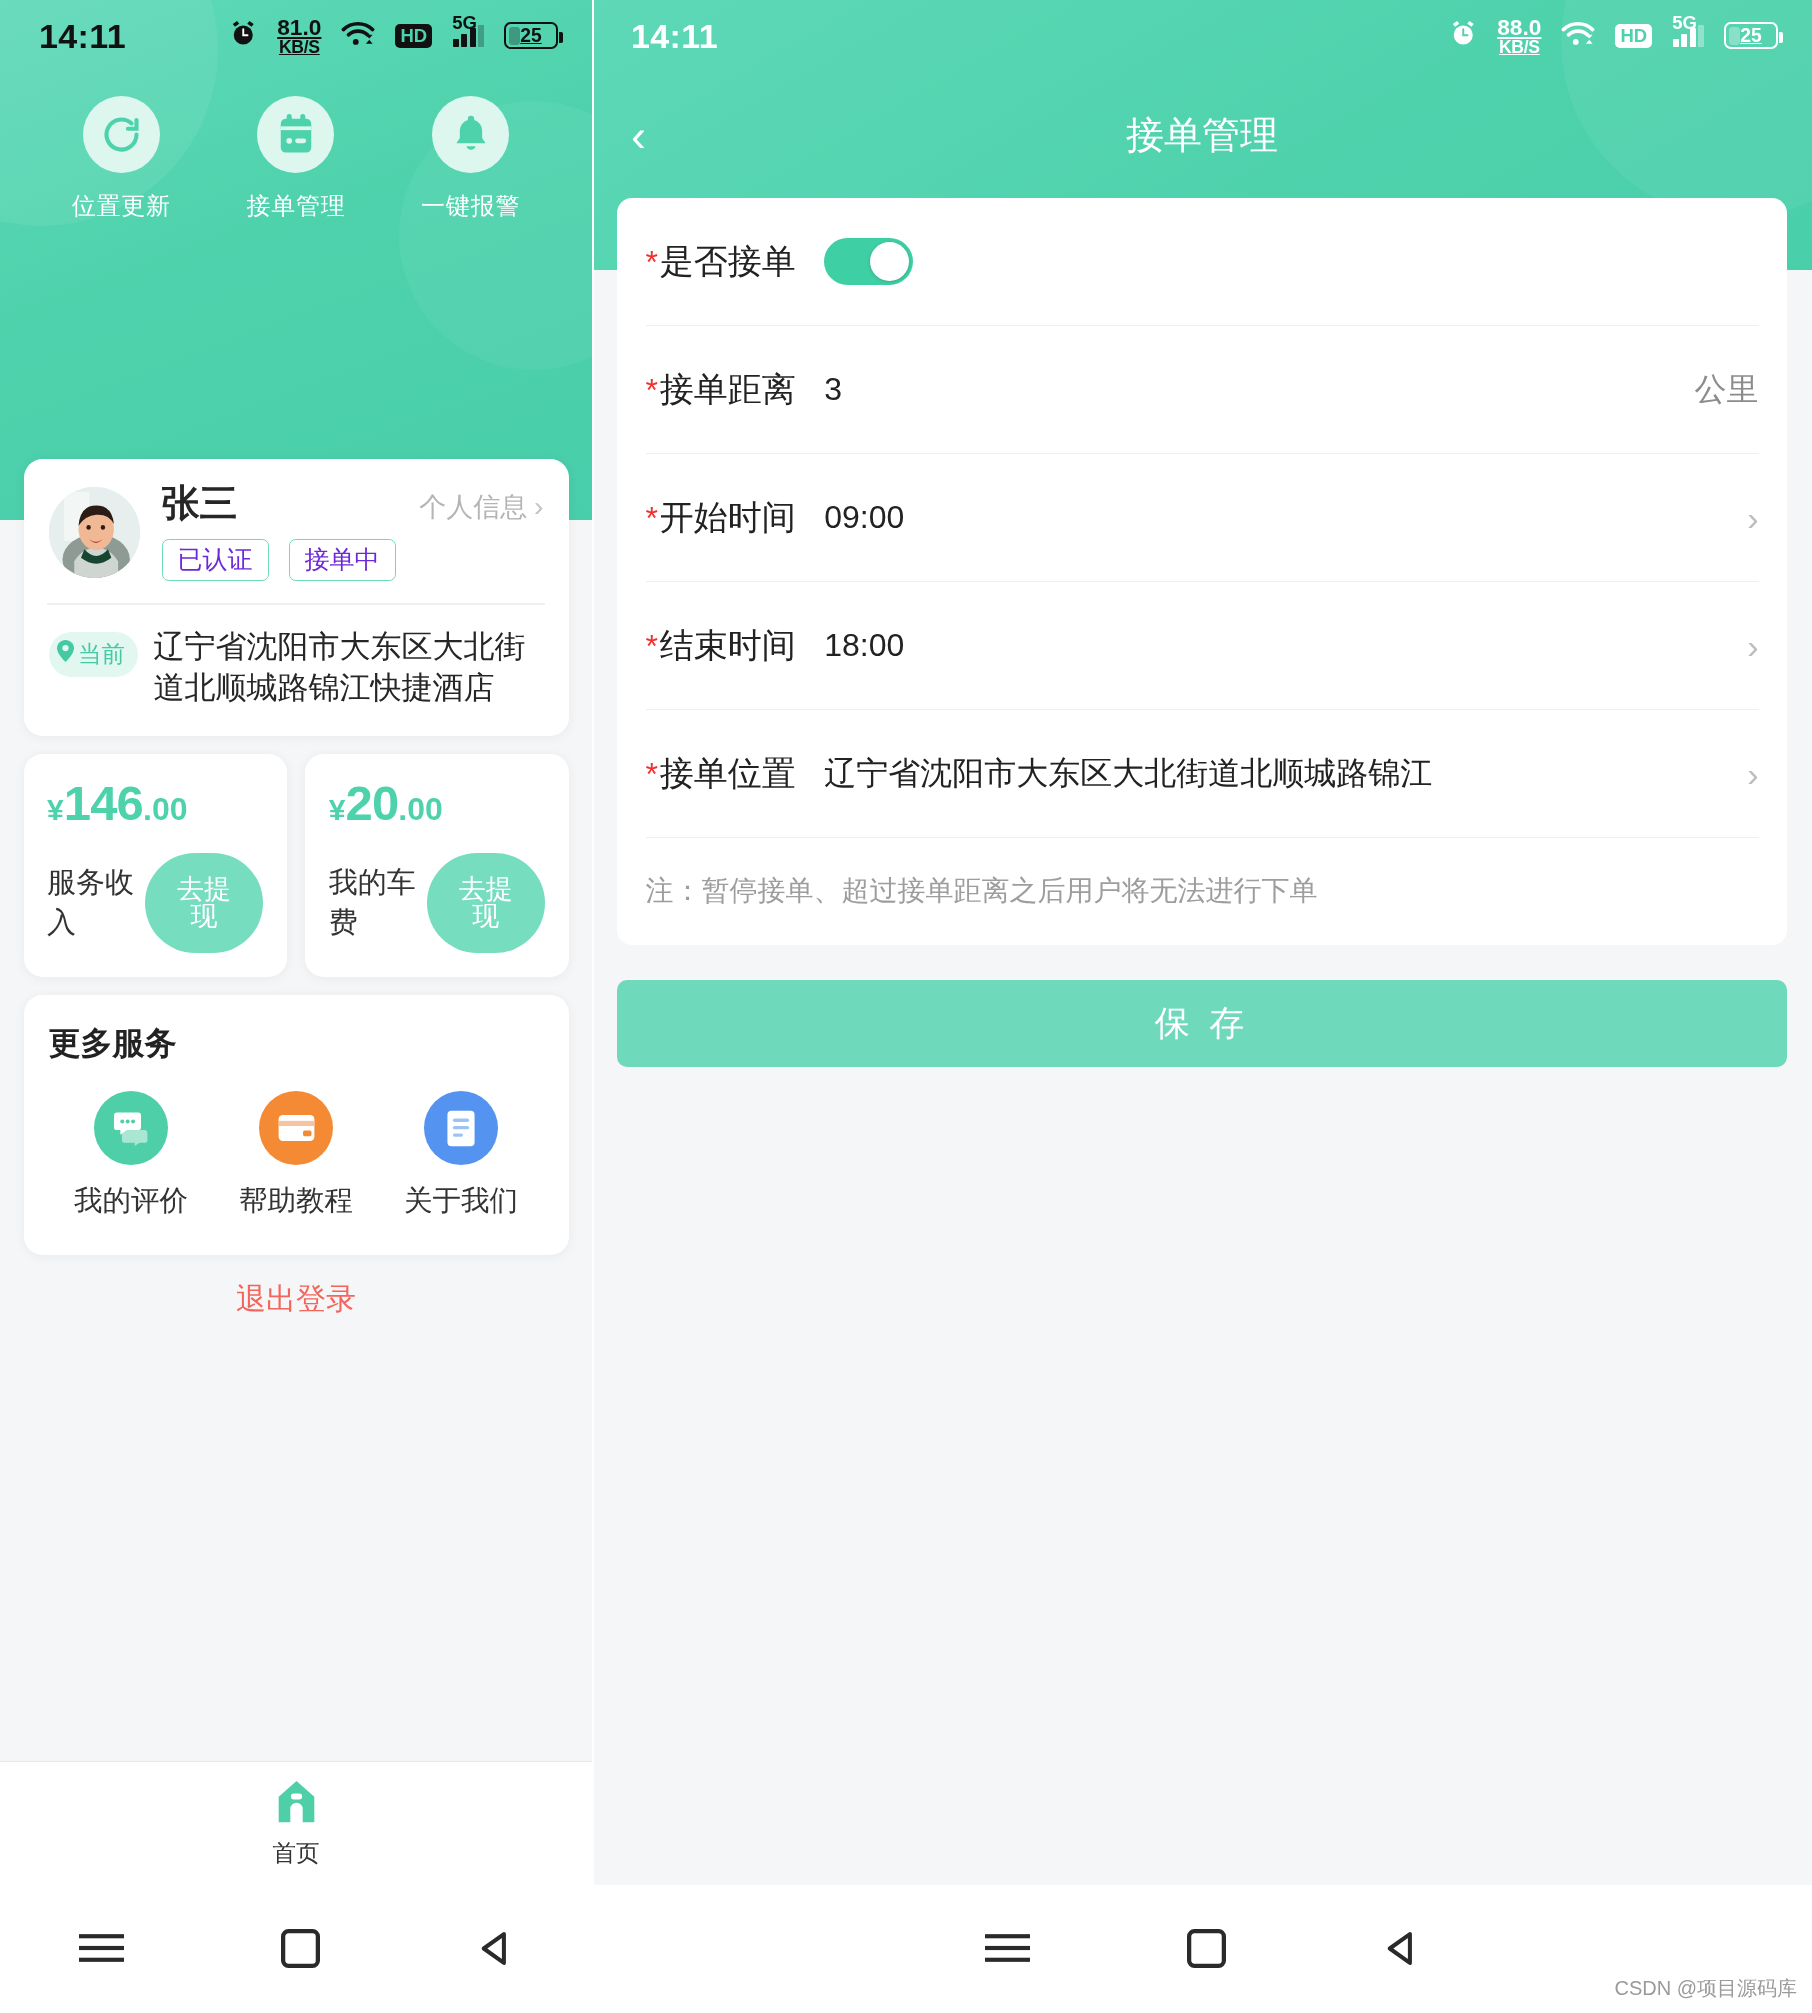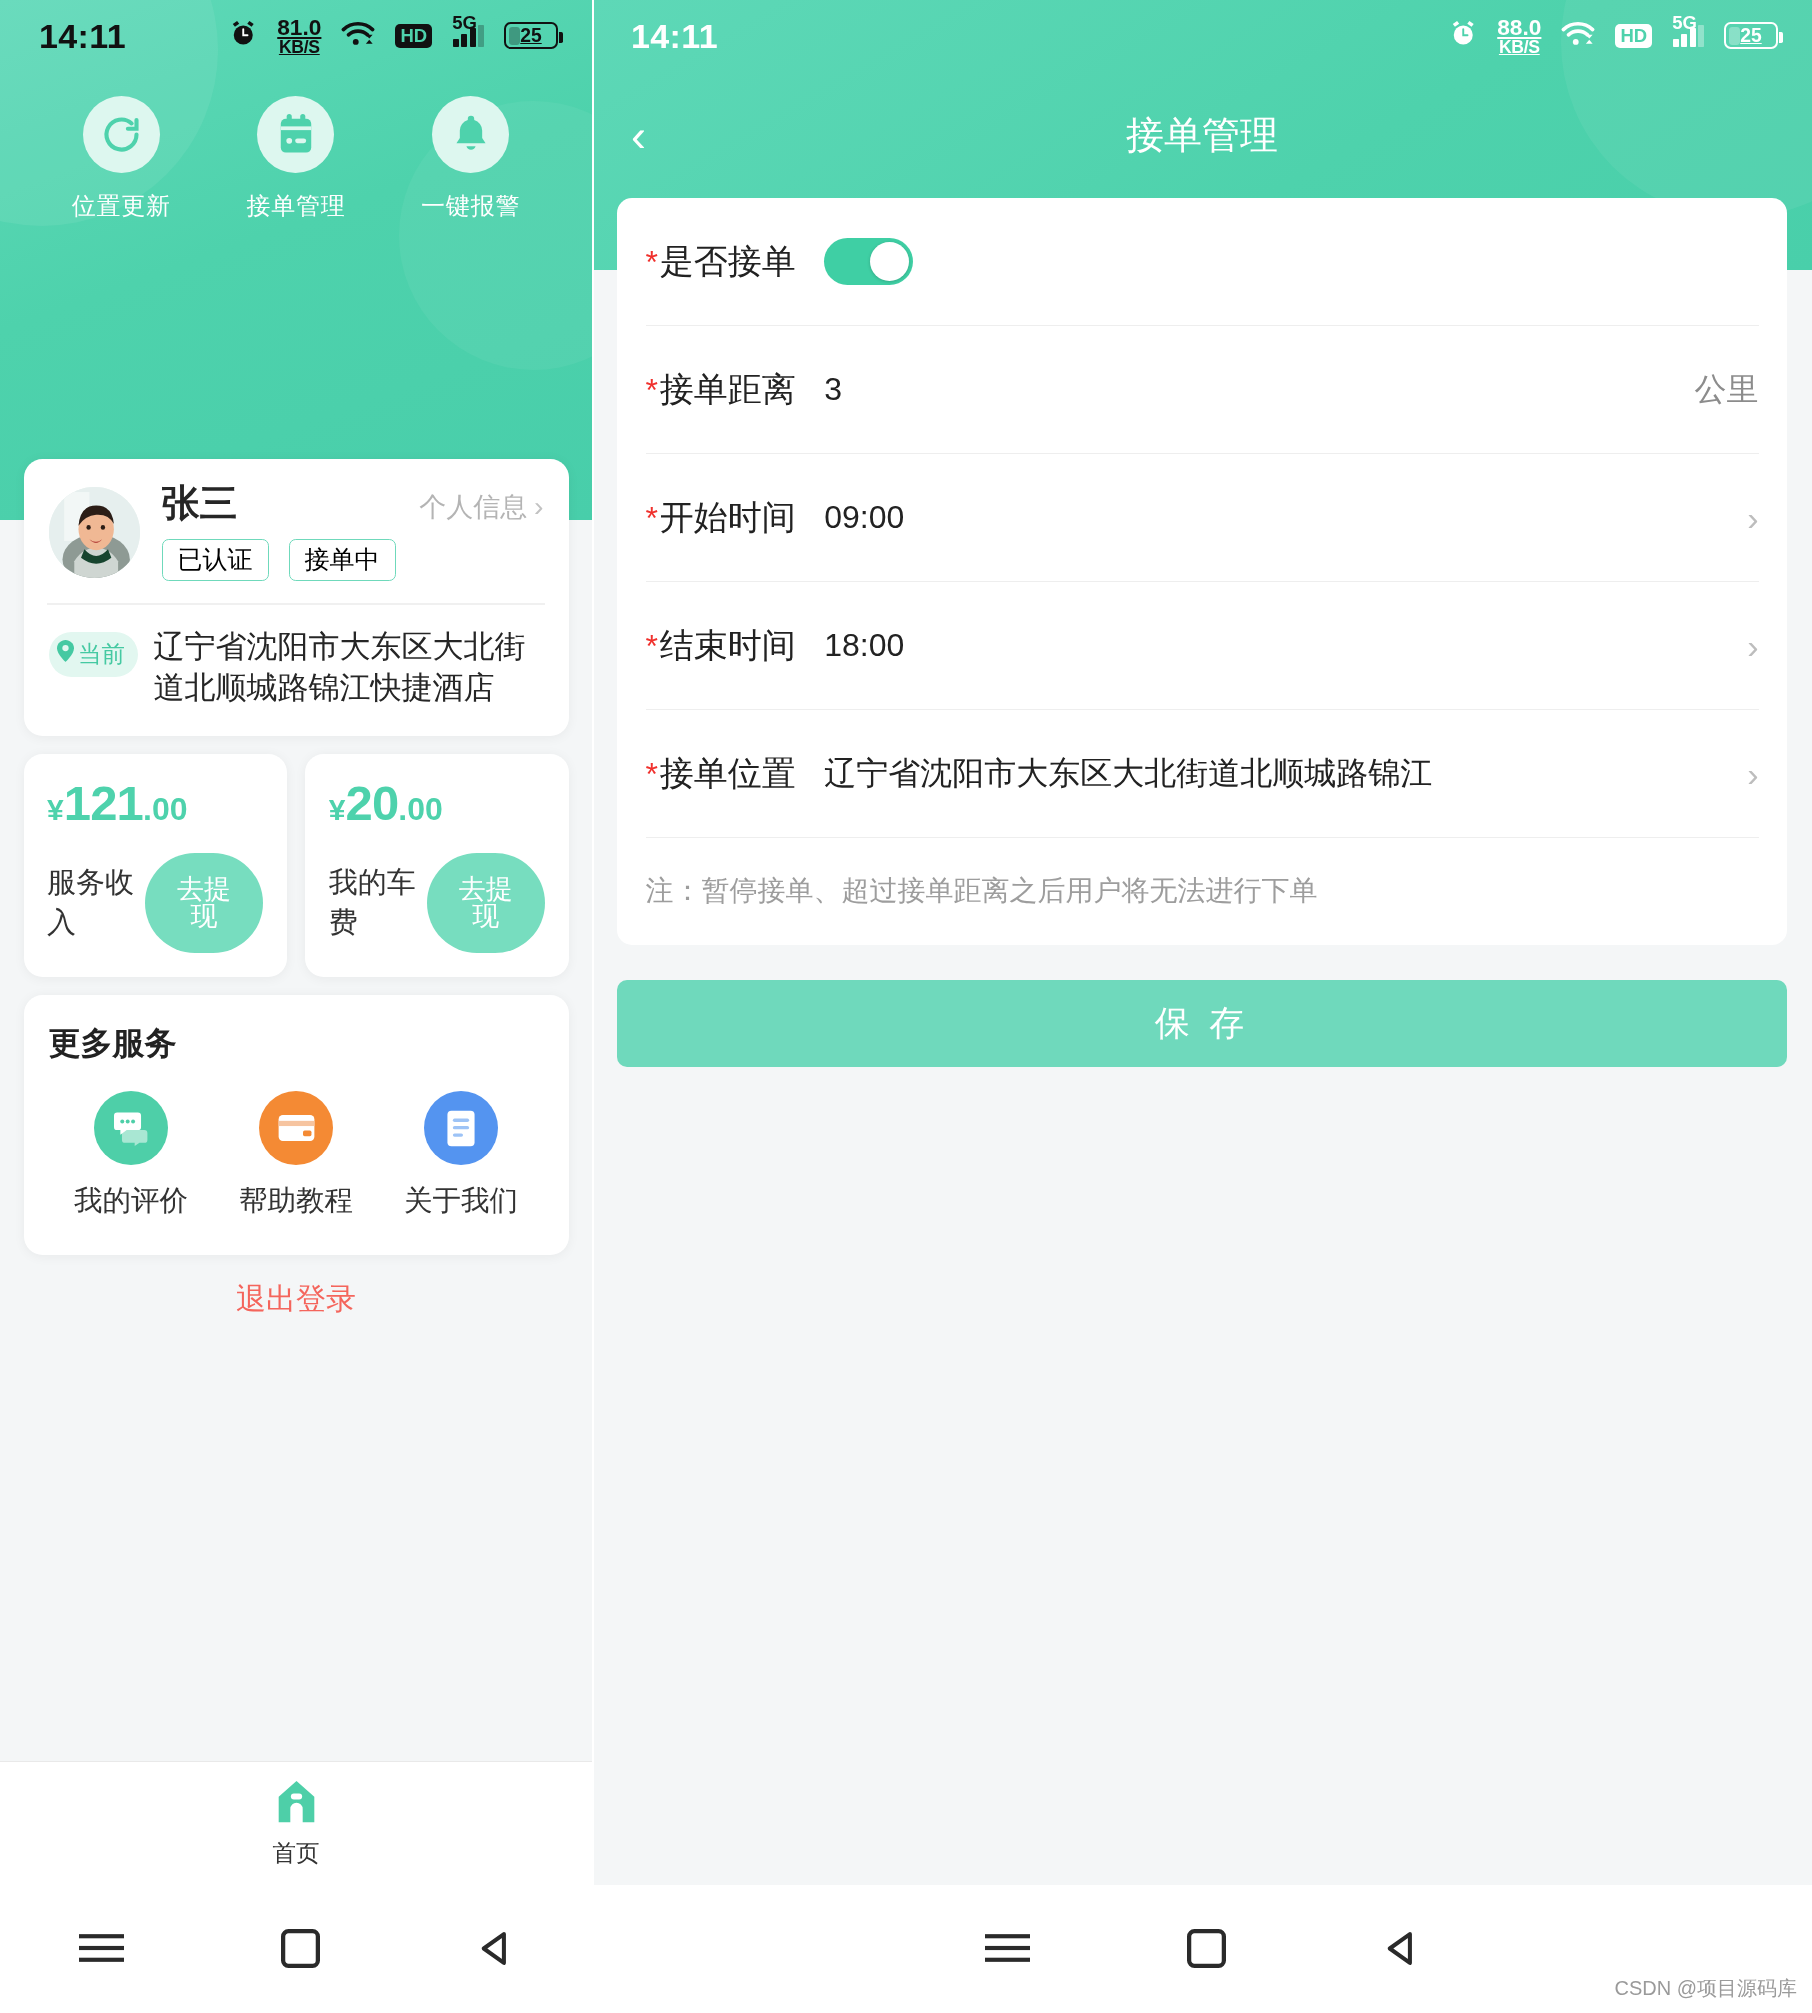--- a/index.html
+++ b/index.html
@@ -88,21 +88,21 @@
   .profile-top { display: flex; align-items: center; padding: 25px 25px 22px 25px; }
   .avatar {
     width: 91px; height: 91px; border-radius: 50%; overflow:hidden; flex:none;
     background: #e8f2ee; position: relative;
   }
   .avatar svg { display:block; }
   .profile-mid { margin-left: 22px; flex: 1; }
   .uname { font-size: 38px; font-weight: 700; color: #262626; line-height: 1; }
   .tags { margin-top: 17px; display: flex; gap: 20px; }
   .tag {
-    border: 1.7px solid #6fd9bb; color: #000000; border-radius: 6.7px;
+    border: 1.7px solid #6fd9bb; color: #6d28d9; border-radius: 6.7px;
     font-size: 25px; padding: 5.9px 15px; line-height: 1.15;
   }
   .pinfo { display: flex; align-items: center; gap: 6.7px; color: #b4b4b4; font-size: 27px; align-self: flex-start; margin-top: 5px;}
   .chev { font-size: 28.5px; color: #c2c2c2; line-height: 1; }
   .profile-divider { height: 1.7px; background: #f0f0f0; margin: 0 23.5px; }
   .loc-row { display: flex; padding: 22px 25px 27px 25px; align-items: flex-start; }
   .loc-chip {
     background: #e2f7f0; color: #45c9a2; border-radius: 838px;
     font-size: 23.5px; padding: 6.7px 13.4px 6.7px 8.4px; display:flex; align-items:center; gap:4.2px;
     flex: none; margin-top: 5px;
@@ -326,21 +326,21 @@
             </span>
             <span>当前</span>
           </span>
           <span class="loc-text">辽宁省沈阳市大东区大北街道北顺城路锦江快捷酒店</span>
         </div>
       </div>
 
       <div class="money-row">
         <div class="card money-card">
           <div class="amount">
-            <span class="yen">¥</span><span class="int">121</span><span class="dec">.00</span>
+            <span class="yen">¥</span><span class="int">146</span><span class="dec">.00</span>
           </div>
           <div class="money-bottom">
             <span class="money-label">服务收入</span>
             <button class="withdraw">去提现</button>
           </div>
         </div>
         <div class="card money-card">
           <div class="amount">
             <span class="yen">¥</span><span class="int">20</span><span class="dec">.00</span>
           </div>

